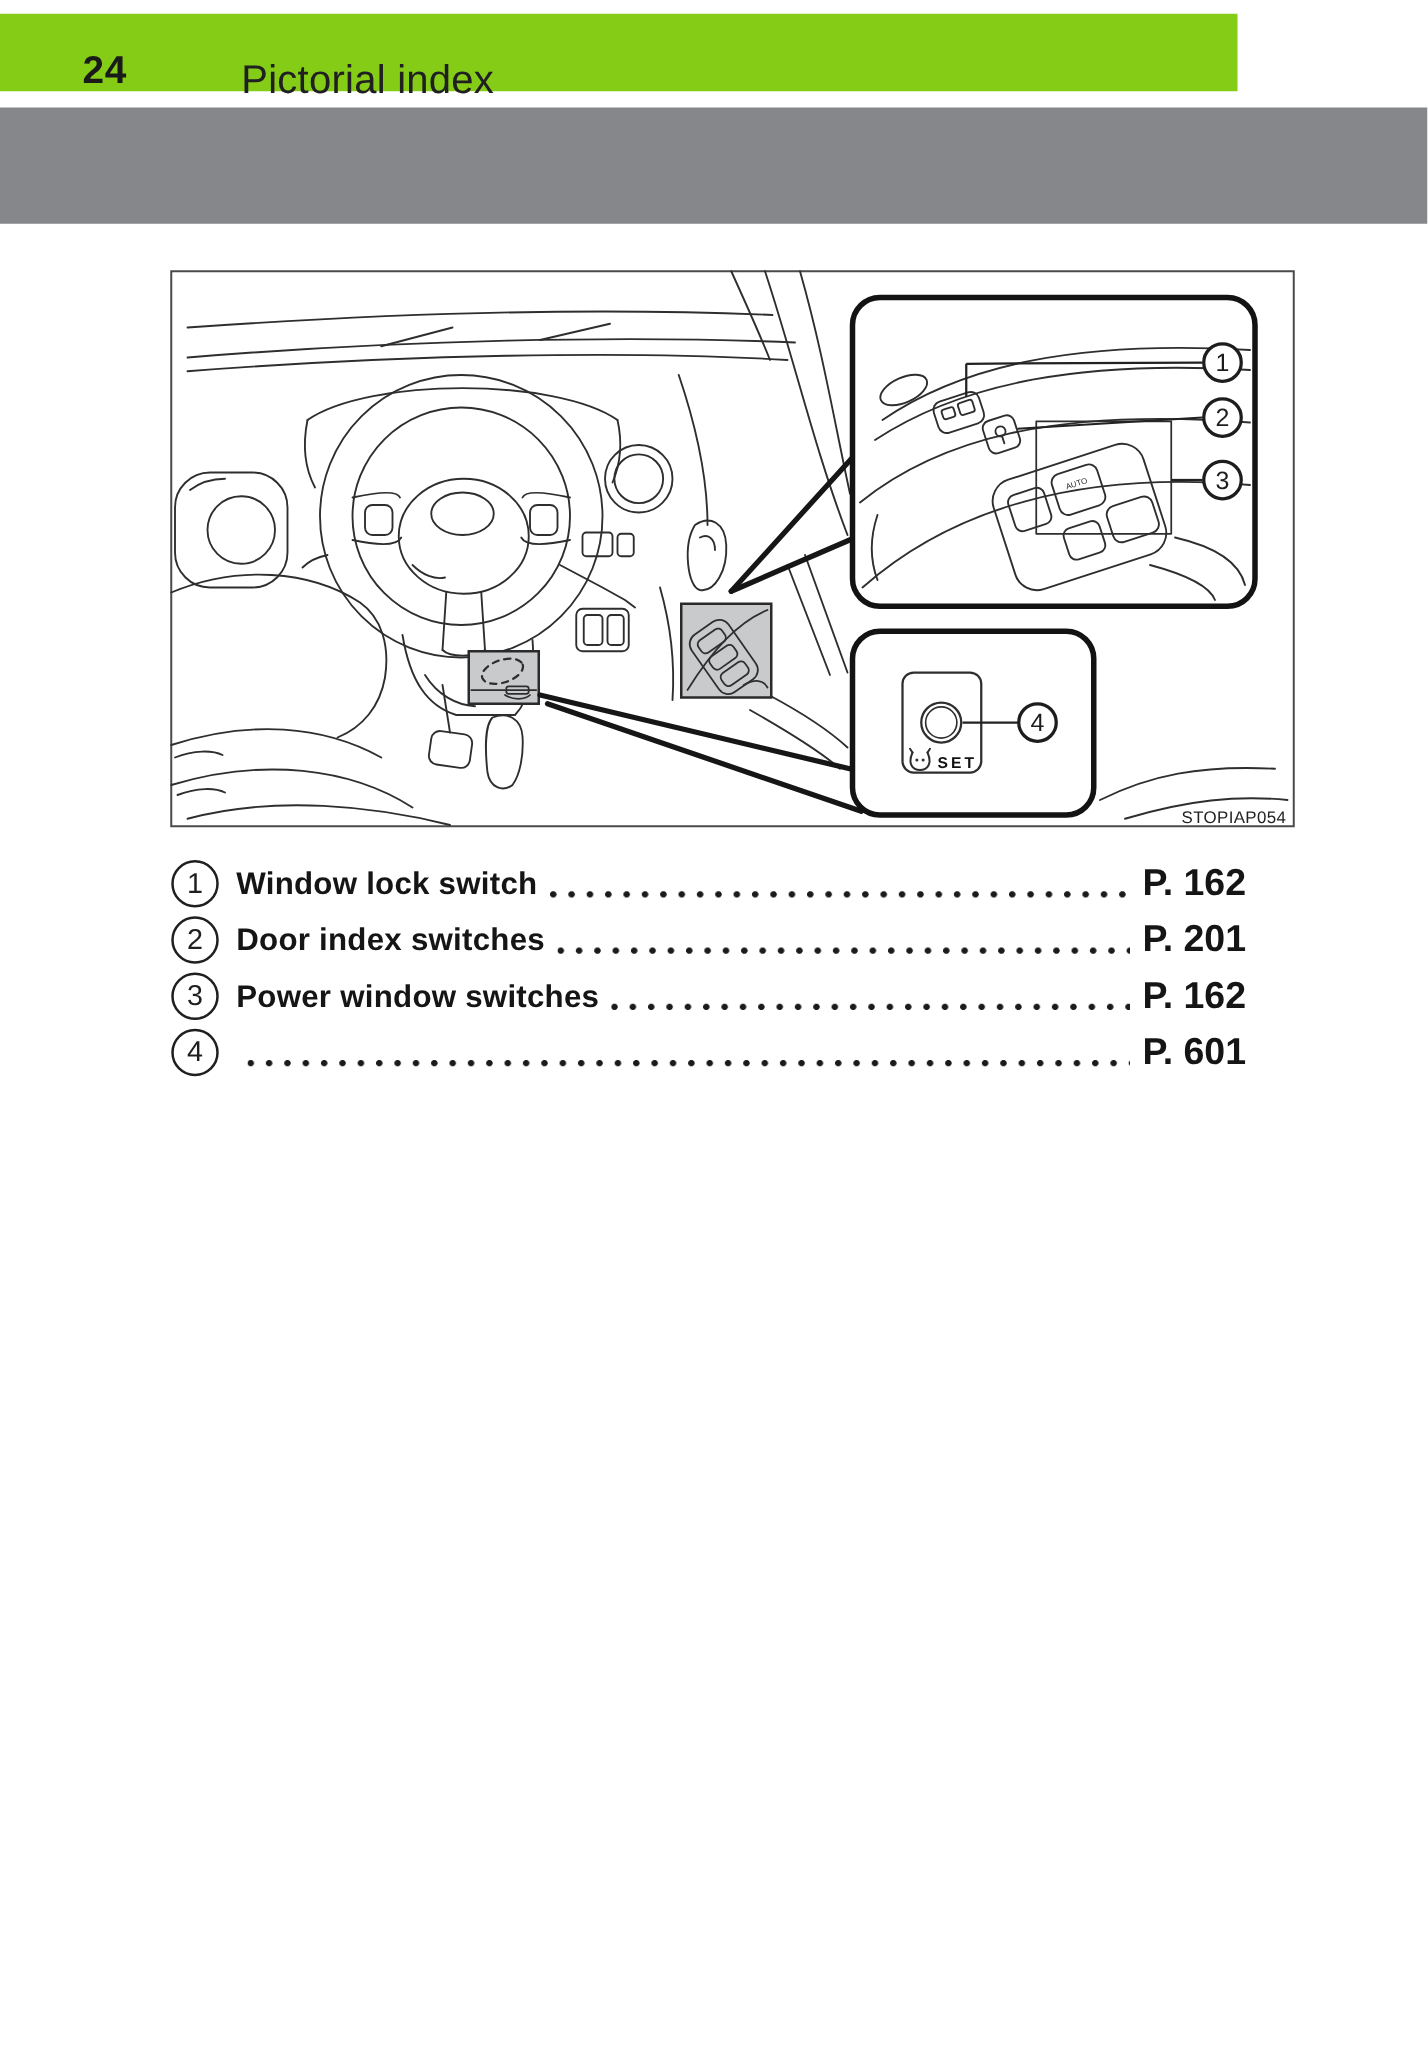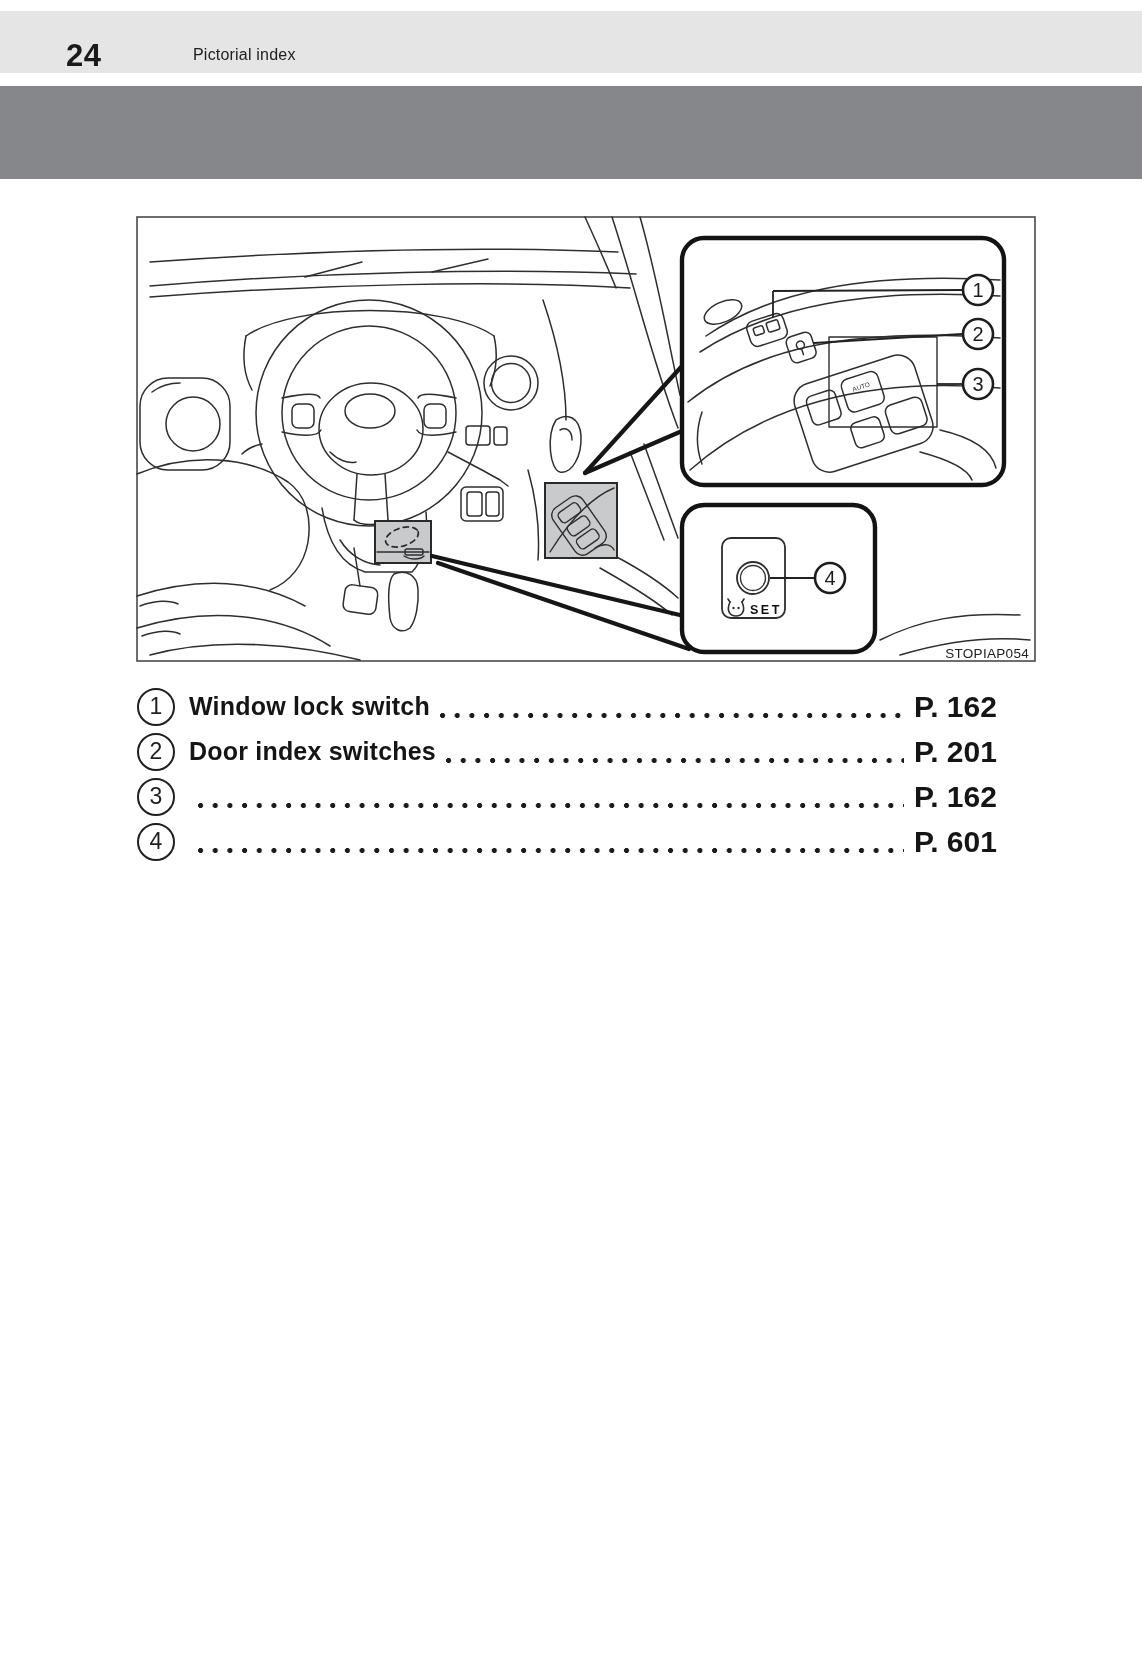--- a/index.html
+++ b/index.html
@@ -2,30 +2,30 @@
 <html><head>
 <meta charset="utf-8">
 <style>
   html,body{margin:0;padding:0;}
   body{
     width:1142px;height:1654px;position:relative;background:#ffffff;
     font-family:"Liberation Sans", sans-serif;overflow:hidden;
   }
   
   .header-bar{
-    position:absolute;left:0;top:11px;width:1142px;height:62px;
-    background:#e5e5e5;
+    position:absolute;left:0;top:11px;width:990px;height:62px;
+    background:#84cc16;
   }
   .page-number{
     position:absolute;left:66px;top:29px;
     font-size:31px;font-weight:700;color:#1a1a1a;line-height:1;letter-spacing:.5px;
   }
   .section-title{
     position:absolute;left:193px;top:36px;
-    font-size:16px;font-weight:400;color:#202022;line-height:1;letter-spacing:.2px;text-align:center;
+    font-size:32px;font-weight:400;color:#202022;line-height:1;letter-spacing:.2px;text-align:center;
   }
   .dark-band{
     position:absolute;left:0;top:86px;width:1142px;height:93px;
     background:#85878b;
   }
   
   .figure-wrap{position:absolute;left:0;top:0;}
   
   .index-list{
     position:absolute;left:137px;top:684px;width:853px;
@@ -266,20 +266,21 @@
     <span class="item-page">P. 162</span>
   </div>
   <div class="index-row">
     <span class="num-circle">2</span>
     <span class="item-label"><span>Door index switches</span><sup class="item-sup"></sup></span>
     <span class="dots"></span>
     <span class="item-page">P. 201</span>
   </div>
   <div class="index-row">
     <span class="num-circle">3</span>
+    <span class="item-label"><span>Power window switches</span><sup class="item-sup"></sup></span>
     <span class="dots"></span>
     <span class="item-page">P. 162</span>
   </div>
   <div class="index-row">
     <span class="num-circle">4</span>
     <span class="dots"></span>
     <span class="item-page">P. 601</span>
   </div>
 </div>
 

